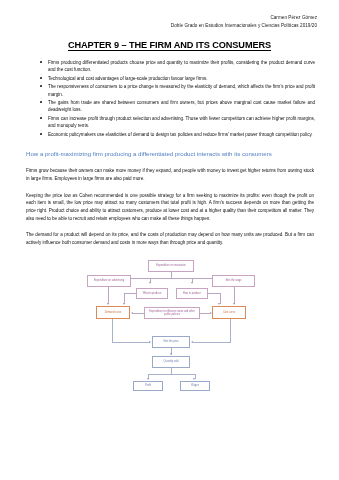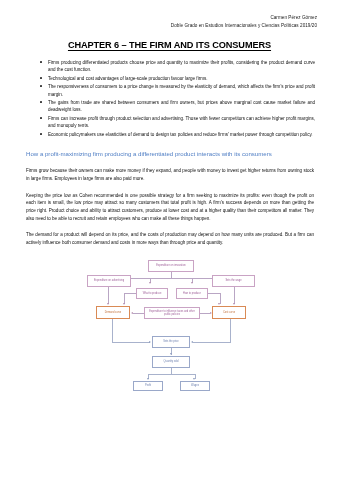--- a/index.html
+++ b/index.html
@@ -61,21 +61,21 @@
 </head>
 <body>
 
 <div class="page">
 
   <div class="hdr">
     <div>Carmen Pérez Gómez</div>
     <div>Doble Grado en Estudios Internacionales y Ciencias Políticas 2019/20</div>
   </div>
 
-  <h1 class="title">CHAPTER 6 – THE FIRM AND ITS CONSUMERS</h1>
+  <h1 class="title">CHAPTER 9 – THE FIRM AND ITS CONSUMERS</h1>
 
   <ul class="bullets">
     <li>Firms producing differentiated products choose price and quantity to maximize their profits, considering the product demand curve and the cost function.</li>
     <li>Technological and cost advantages of large-scale production favour large firms.</li>
     <li>The responsiveness of consumers to a price change is measured by the elasticity of demand, which affects the firm's price and profit margin.</li>
     <li>The gains from trade are shared between consumers and firm owners, but prices above marginal cost cause market failure and deadweight loss.</li>
     <li>Firms can increase profit through product selection and advertising. Those with fewer competitors can achieve higher profit margins, and monopoly rents.</li>
     <li>Economic policymakers use elasticities of demand to design tax policies and reduce firms' market power through competition policy.</li>
   </ul>
 

